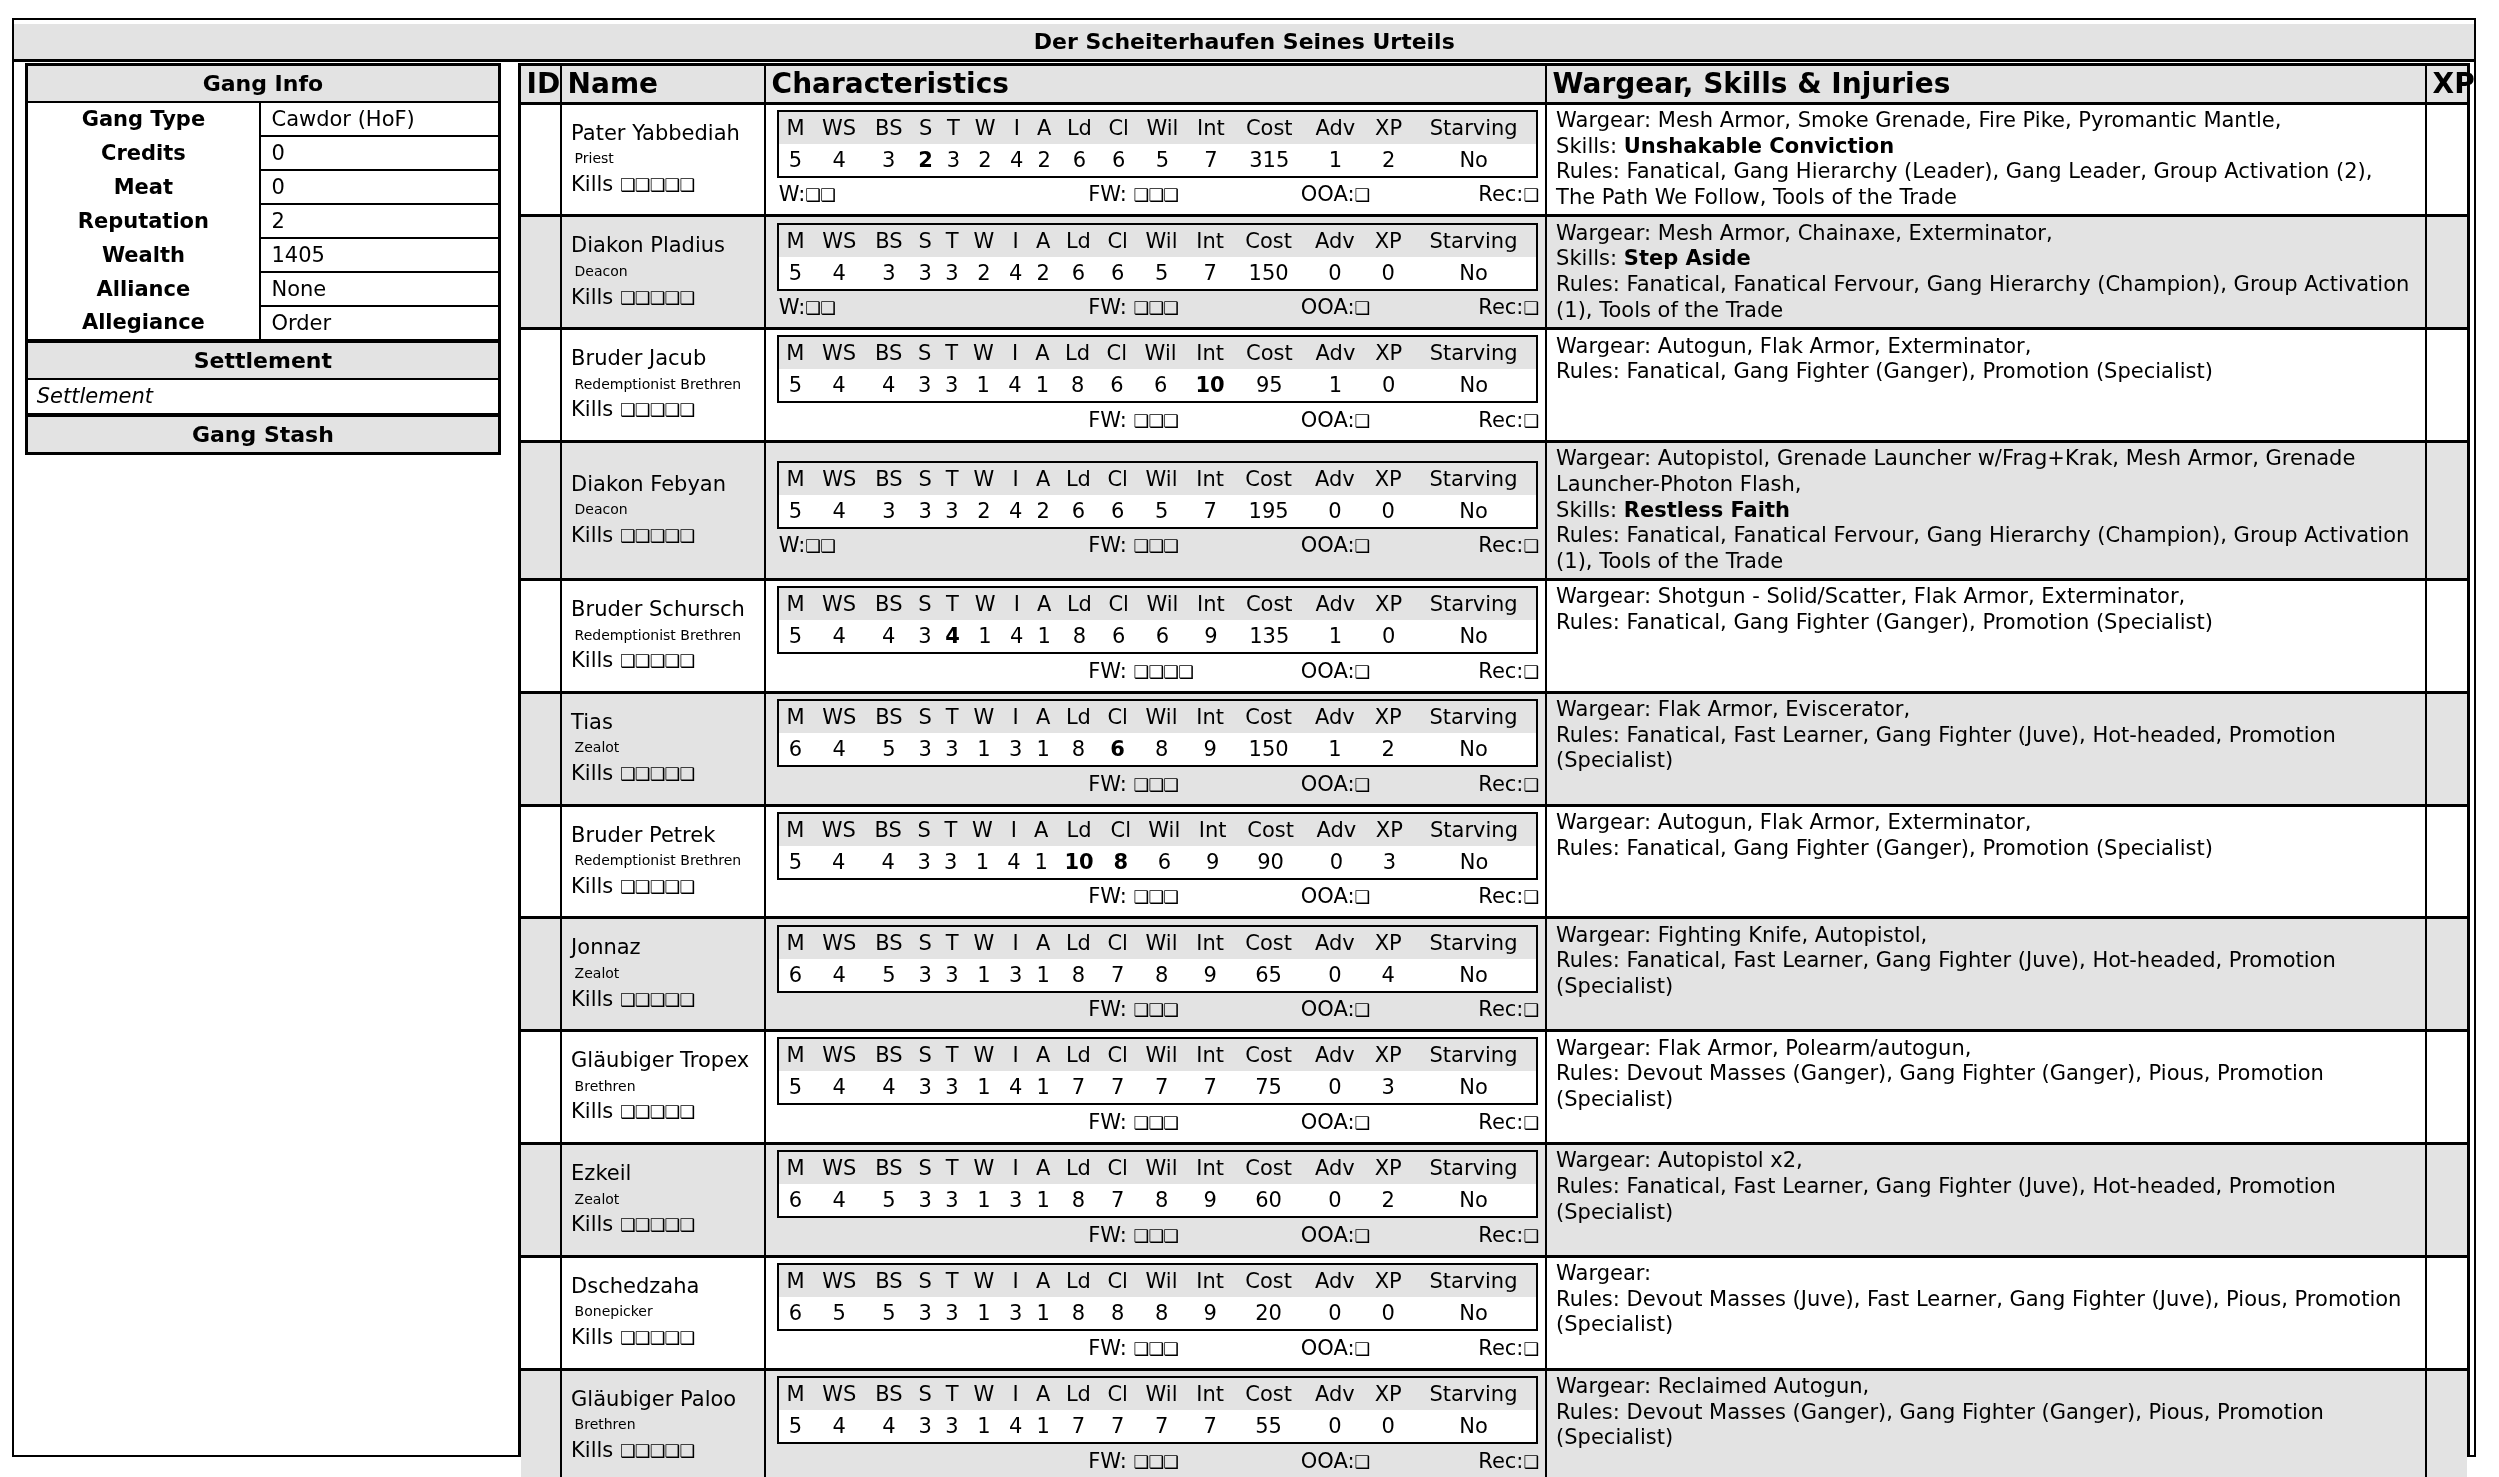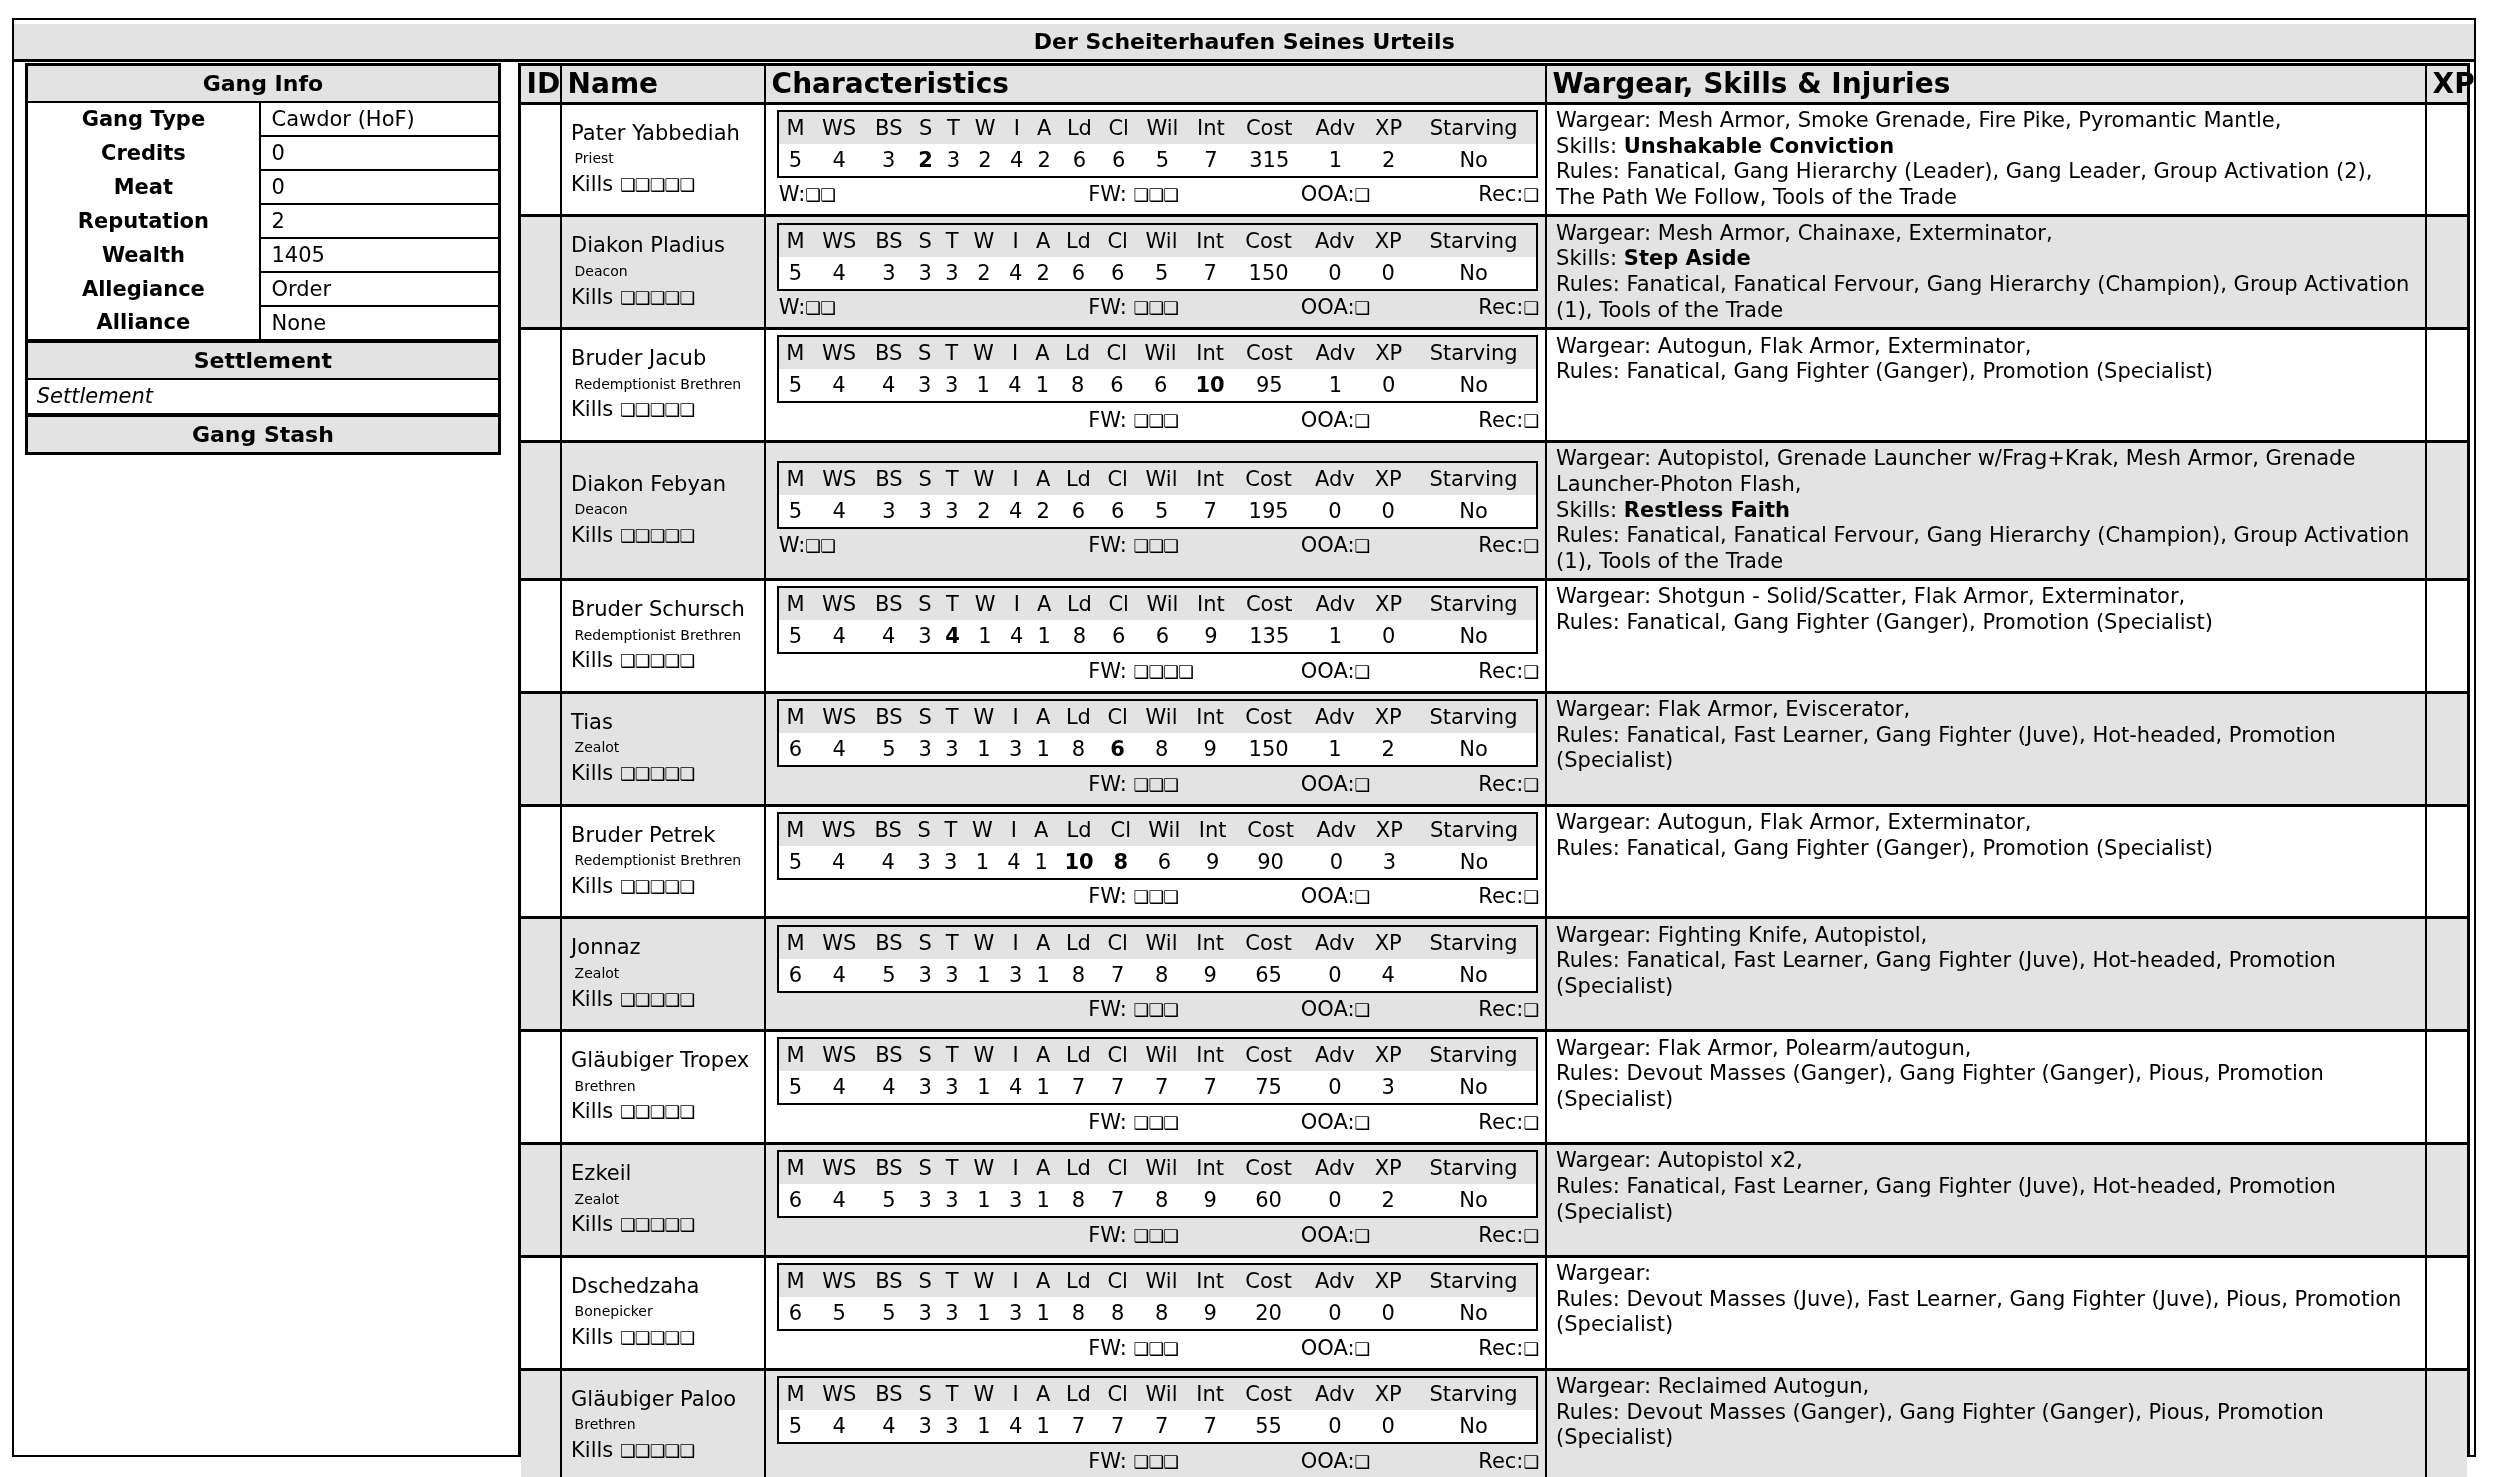--- a/index.html
+++ b/index.html
@@ -83,26 +83,26 @@
           </tr>
           <tr>
             <td class="lbl">Reputation</td>
             <td class="val">2</td>
           </tr>
           <tr>
             <td class="lbl">Wealth</td>
             <td class="val">1405</td>
           </tr>
           <tr>
+            <td class="lbl">Alliance</td>
+            <td class="val">None</td>
+          </tr>
+          <tr>
             <td class="lbl">Allegiance</td>
             <td class="val">Order</td>
-          </tr>
-          <tr>
-            <td class="lbl">Alliance</td>
-            <td class="val">None</td>
           </tr>
         </tbody>
     </table>
     <div class="sec-head top-border">Settlement</div>
     <div class="settle-val">Settlement</div>
     <div class="sec-head" style="border-bottom:0">Gang Stash</div>
   </div>
 
   <div class="roster">
     <table>

